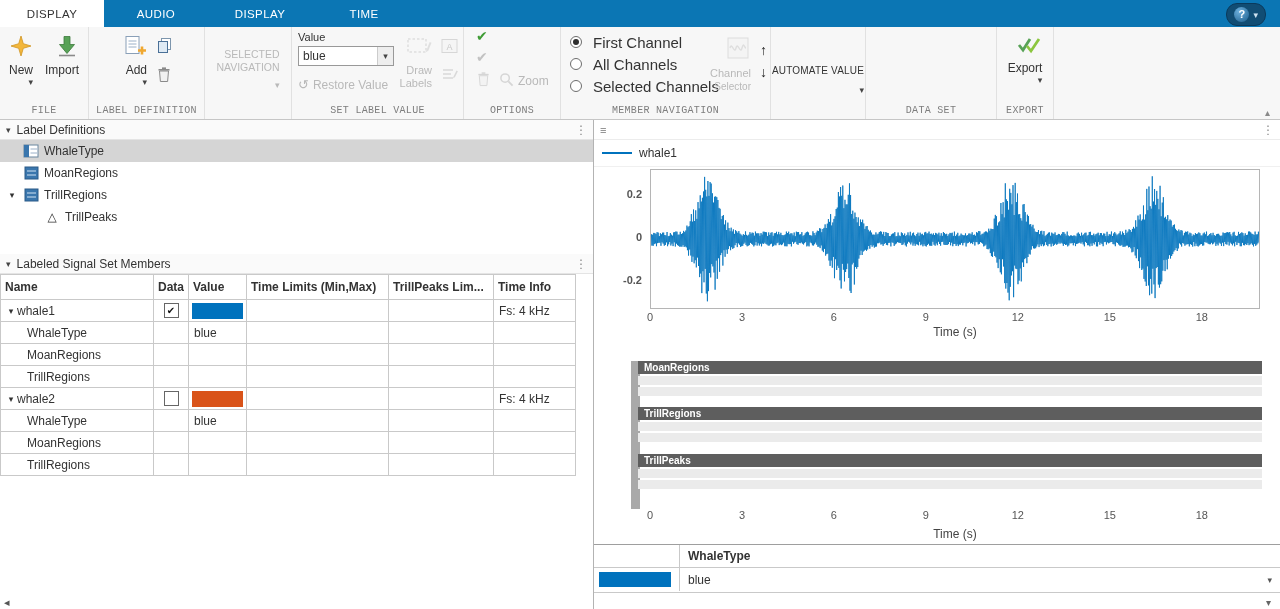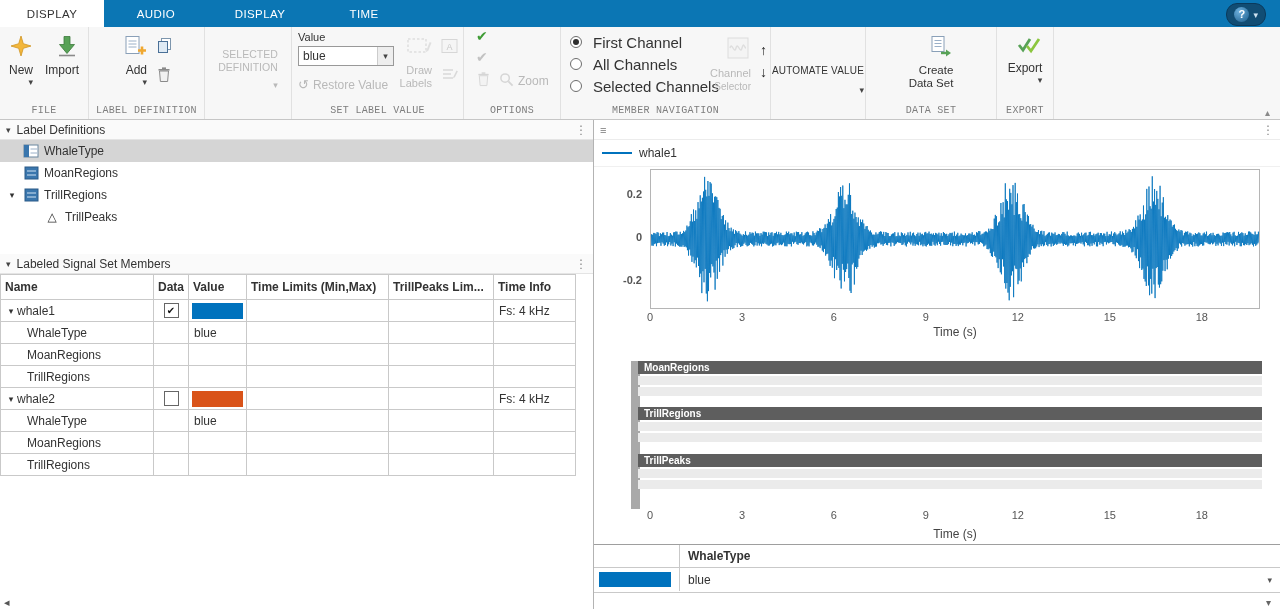--- a/index.html
+++ b/index.html
@@ -156,21 +156,21 @@
                 </svg></span></span>
         </div>
       </div>
       <div class="rlabel">LABEL DEFINITION</div>
     </div>
 
     <div class="rsec" style="width:87px">
       <div class="rbody" style="justify-content:center;">
         <div class="bigbtn disabled" style="padding-top:16px;">
           <span class="lbl" style="font-size:10.5px;">SELECTED</span>
-          <span class="lbl" style="font-size:10.5px;margin-top:0;">DEFINITION</span>
+          <span class="lbl" style="font-size:10.5px;margin-top:0;">NAVIGATION</span>
           <span class="caret" style="margin-top:8px;">▾</span>
         </div>
       </div>
       <div class="rlabel"></div>
     </div>
 
     <div class="rsec" style="width:172px">
       <div class="rbody">
         <div style="display:flex;flex-direction:column;width:104px;padding-left:3px;">
           <span style="font-size:11px;margin:2px 0 3px;">Value</span>
@@ -268,32 +268,20 @@
         <div class="bigbtn" style="padding-top:32px;">
           <span class="lbl" style="font-size:10px;letter-spacing:.2px;">AUTOMATE VALUE</span>
           <span class="caret" style="margin-top:10px;">▾</span>
         </div>
       </div>
       <div class="rlabel"></div>
     </div>
 
     <div class="rsec" style="width:131px">
       <div class="rbody" style="justify-content:center;gap:3px;">
-        <div class="bigbtn">
-          <span><svg width="24" height="24" viewBox="0 0 24 24">
-                <rect x="3" y="2.5" width="12" height="15" fill="#fff" stroke="#8aa0b8"></rect>
-                <line x1="5.5" y1="6.5" x2="12.5" y2="6.5" stroke="#9ab0c8"></line>
-                <line x1="5.5" y1="9.5" x2="12.5" y2="9.5" stroke="#9ab0c8"></line>
-                <line x1="5.5" y1="12.5" x2="12.5" y2="12.5" stroke="#9ab0c8"></line>
-                <path d="M12 19h6" stroke="#58a257" stroke-width="2.4"></path>
-                <path d="M17 15.5l5 3.5-5 3.5z" fill="#58a257"></path>
-              </svg></span>
-          <span class="lbl" style="font-size:11.5px;">Create</span>
-          <span class="lbl" style="font-size:11.5px;margin-top:0;">Data Set</span>
-        </div>
       </div>
       <div class="rlabel">DATA SET</div>
     </div>
 
     <div class="rsec" style="width:57px">
       <div class="rbody" style="justify-content:center;">
         <div class="bigbtn">
           <span><svg width="26" height="22" viewBox="0 0 26 22">
                 <path d="M3 11l4 5L14 5" fill="none" stroke="#58a257" stroke-width="2.8"></path>
                 <path d="M11 12l4 5 8-12" fill="none" stroke="#8cc63f" stroke-width="2.8"></path>

